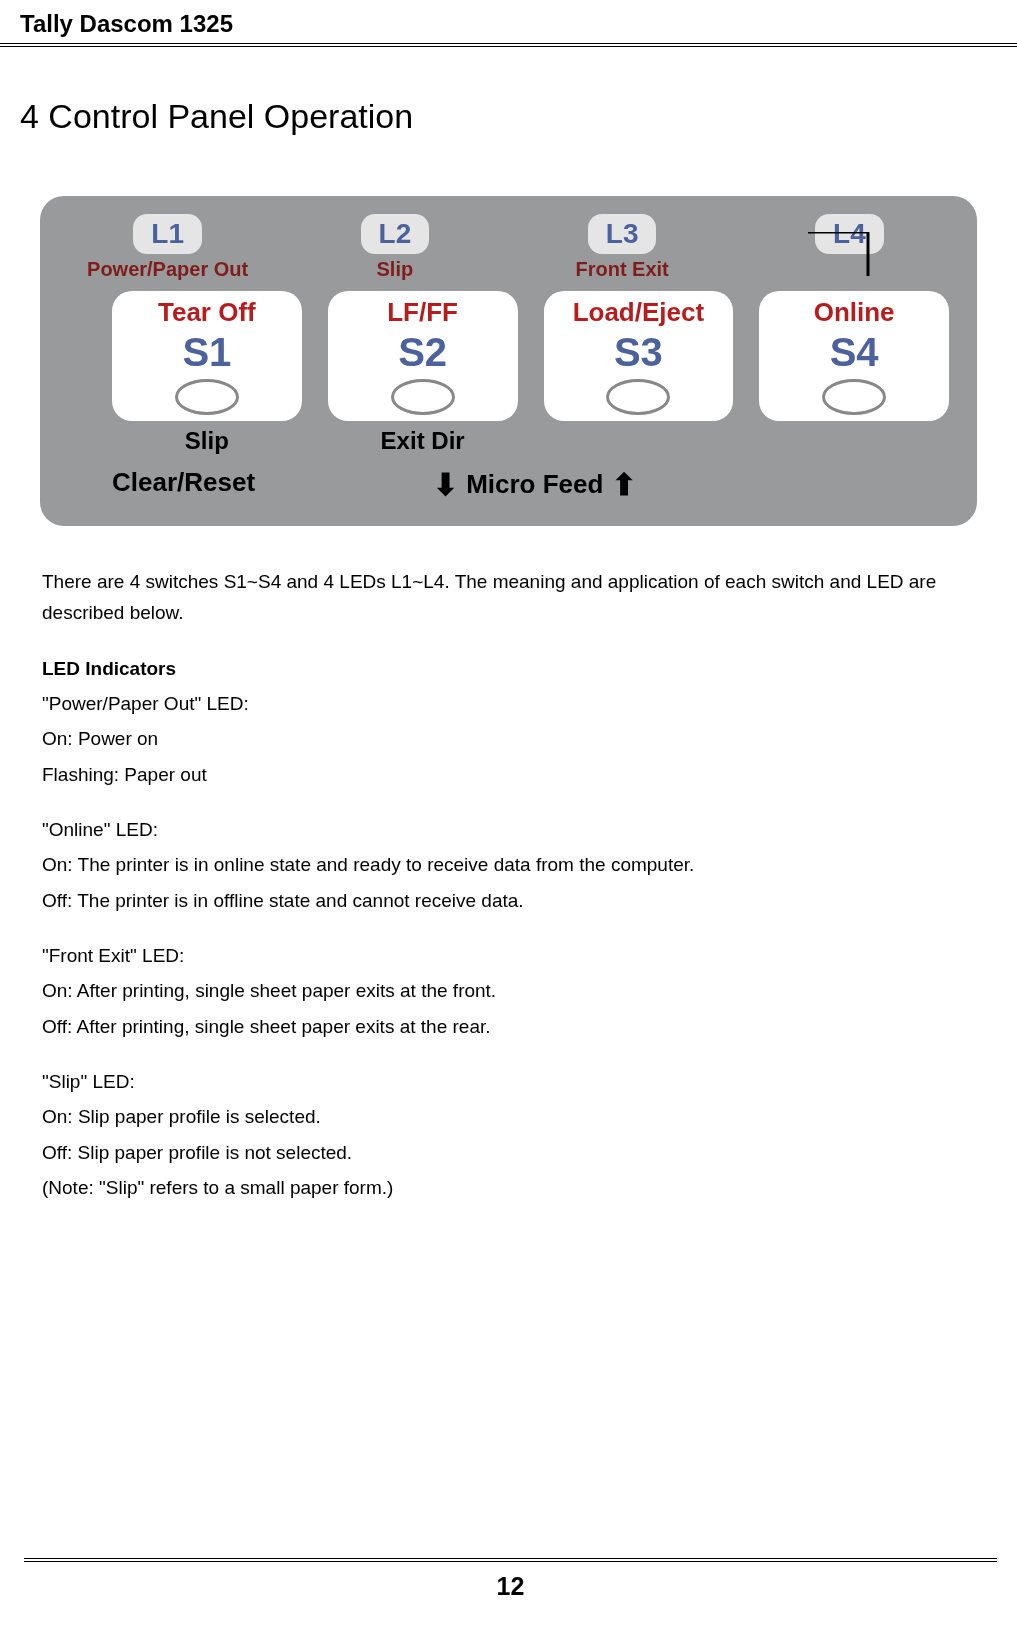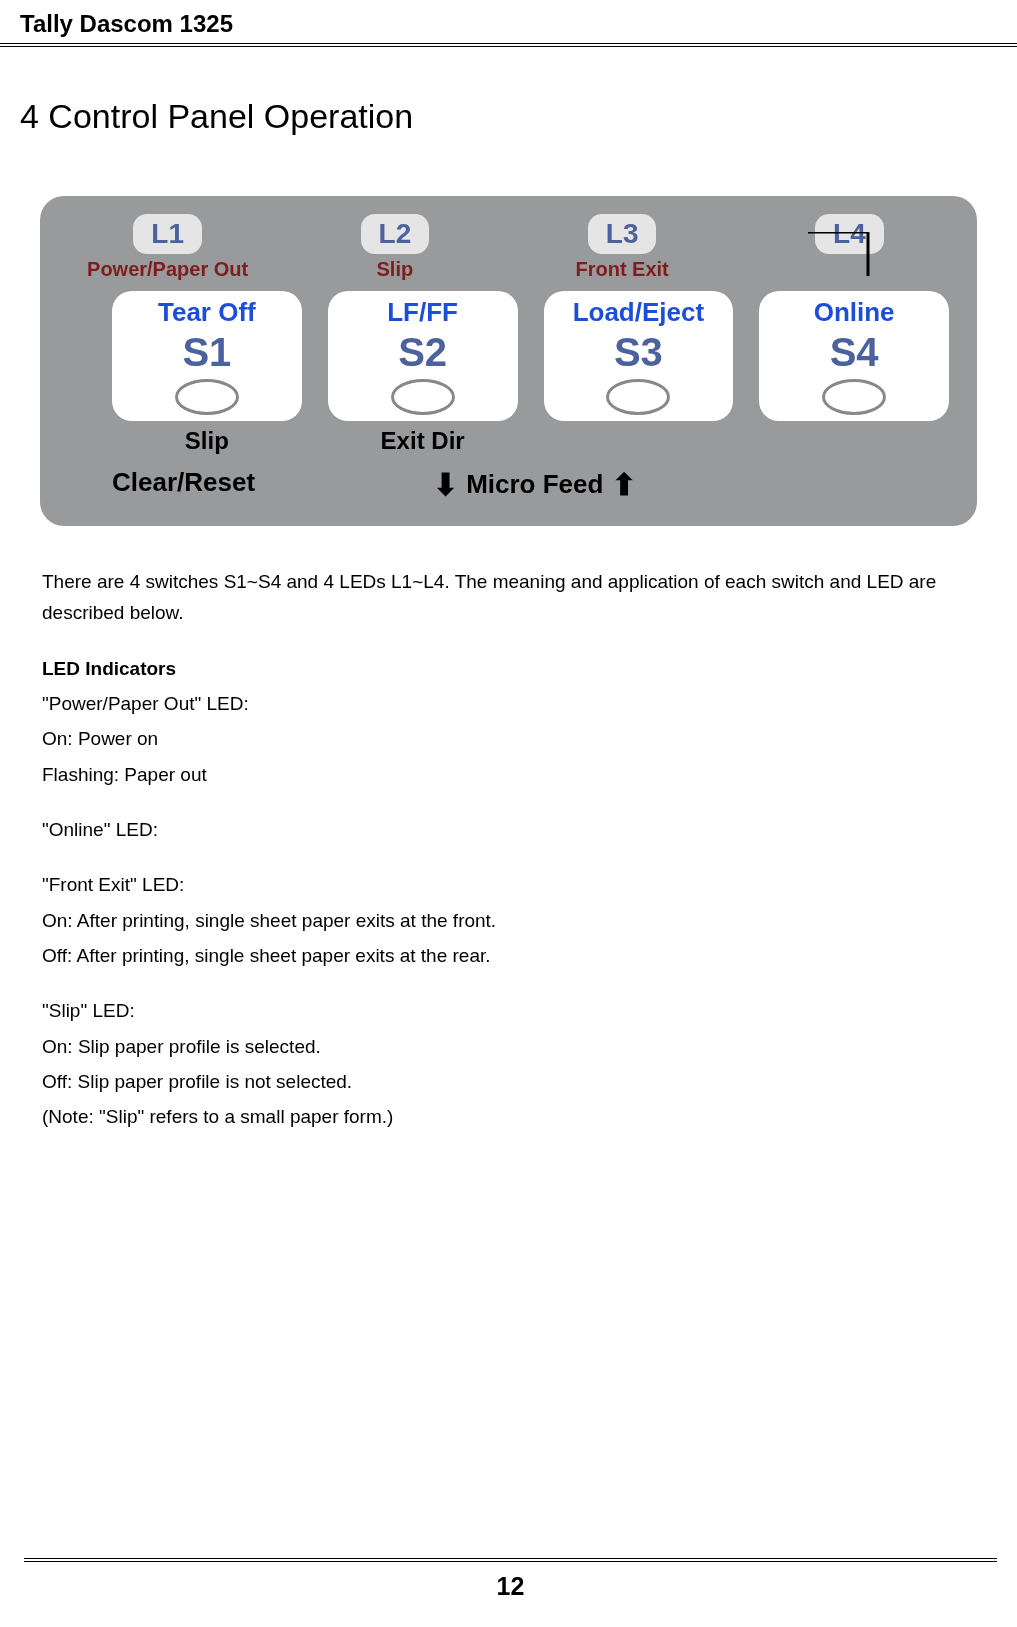--- a/index.html
+++ b/index.html
@@ -65,21 +65,21 @@
       border-radius: 20px;
       width: 196px;
       padding: 6px 0 6px 0;
       display: flex;
       flex-direction: column;
       align-items: center;
     }
     .switch-top {
       font-size: 26px;
       font-weight: bold;
-      color: #1d4ed8;
+      color: #b91c1c;
     }
     .switch-s {
       font-size: 40px;
       font-weight: bold;
       color: #4b629c;
       margin-top: 2px;
       text-align: center;
     }
     .switch-btn {
       width: 64px;
@@ -218,20 +218,22 @@
   <p class="bold">LED Indicators</p>
 
   <div class="block">
     <p>"Power/Paper Out" LED:</p>
     <p>On: Power on</p>
     <p>Flashing: Paper out</p>
   </div>
 
   <div class="block">
     <p>"Online" LED:</p>
+    <p>On: The printer is in online state and ready to receive data from the computer.</p>
+    <p>Off: The printer is in offline state and cannot receive data.</p>
   </div>
 
   <div class="block">
     <p>"Front Exit" LED:</p>
     <p>On: After printing, single sheet paper exits at the front.</p>
     <p>Off: After printing, single sheet paper exits at the rear.</p>
   </div>
 
   <div class="block">
     <p>"Slip" LED:</p>

